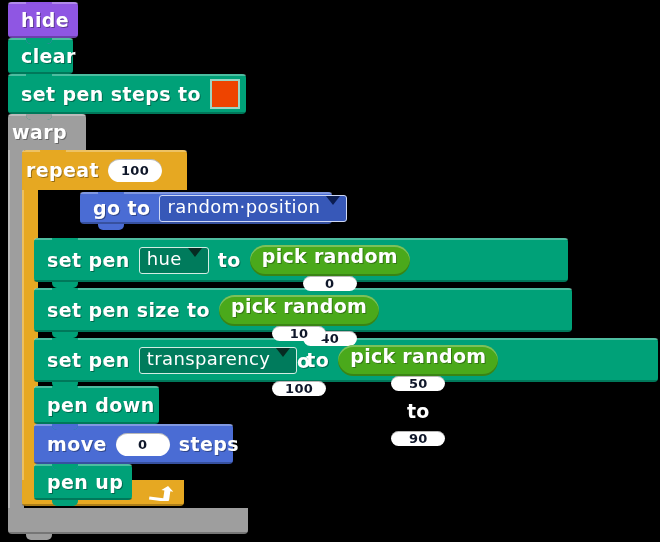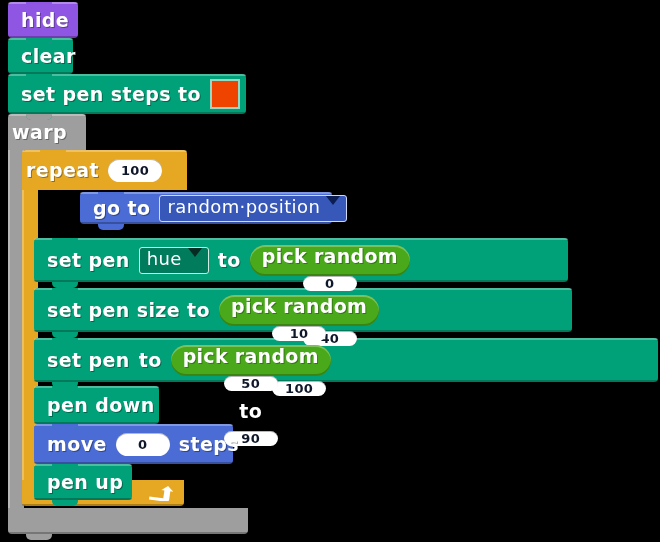--- a/index.html
+++ b/index.html
@@ -339,20 +339,24 @@
         <span class="slot-num">100</span>
       </span>
     </div>
     <div class="knob-bot"></div>
   </div>
 
   <div class="blk c-pen" style="left:34px; top:338px; width:624px; height:44px;">
     <div class="notch-top"></div>
     <div class="row">
       <span class="lbl">set pen</span>
+      <span class="slot-drop dk-pen">
+        <span>transparency</span>
+        <i class="caret"></i>
+      </span>
       <span class="lbl">to</span>
       <span class="reporter">
         <span>pick random</span>
         <span class="slot-num">50</span>
         <span>to</span>
         <span class="slot-num">90</span>
       </span>
     </div>
     <div class="knob-bot"></div>
   </div>

